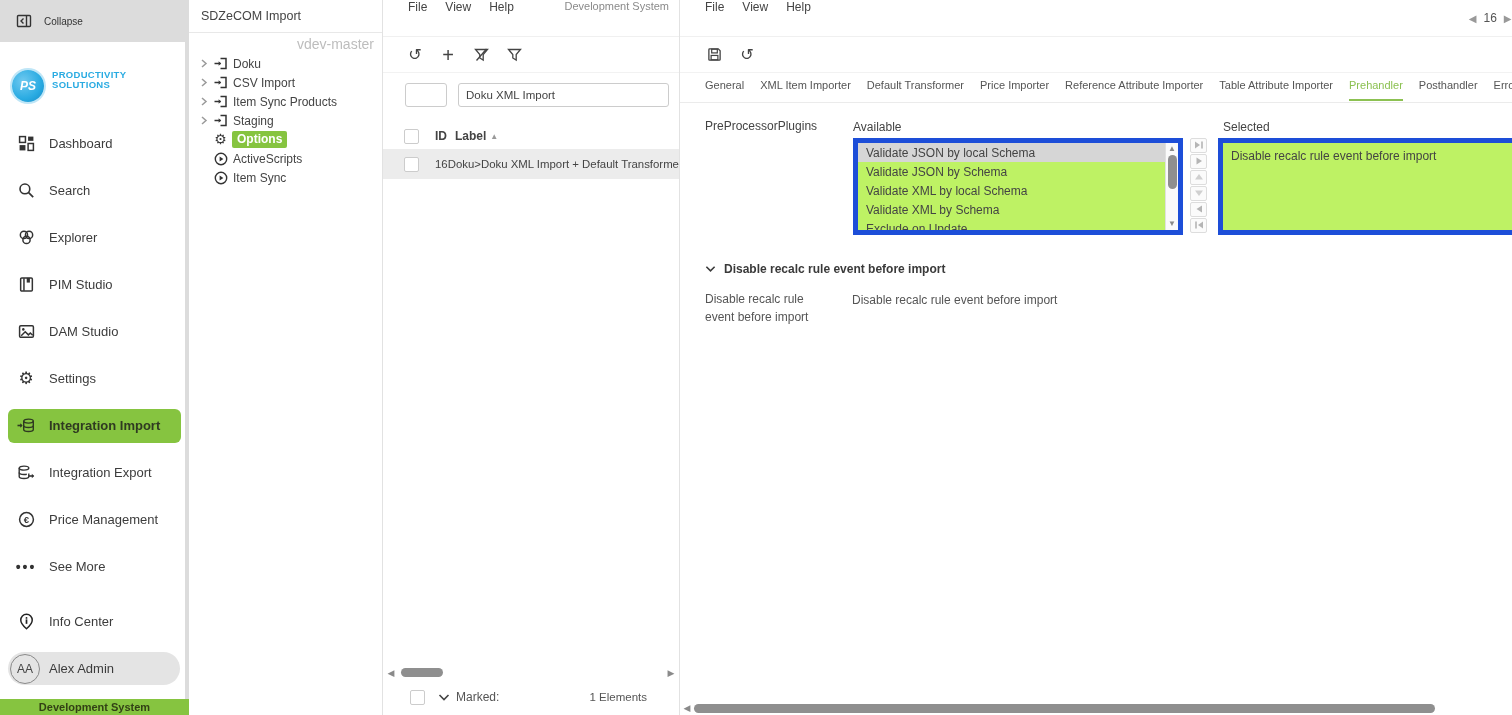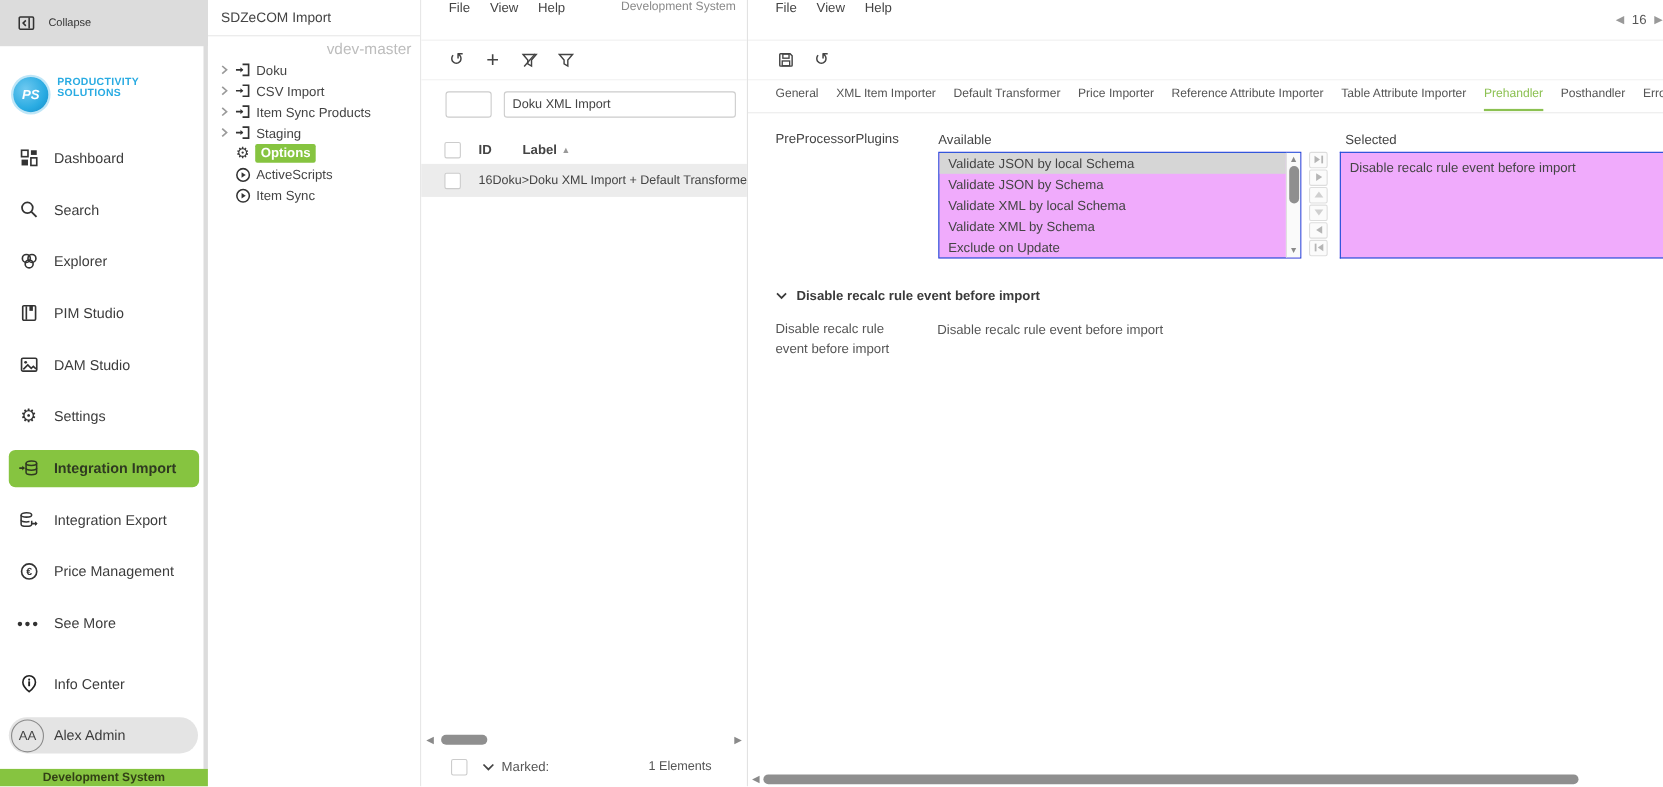--- a/index.html
+++ b/index.html
@@ -58,21 +58,21 @@
   .plus-glyph { font-size:20px; font-weight:300; color:#444; line-height:18px; }
   .filter-row { height:44px; flex:none; display:flex; align-items:center; gap:11px; padding-left:22px; }
   .inp { height:24px; border:1px solid #ccc; border-radius:3px; font-size:11.5px; color:#444;
     padding:0 7px; font-family:inherit; outline:none; }
   .inp-small { width:42px; }
   .inp-large { width:211px; }
   .cb { width:15px; height:15px; border:1px solid #ccc; border-radius:2px; background:#fff; flex:none; cursor:pointer; }
   .table-header { height:26px; margin-top:6px; flex:none; display:flex; align-items:center; gap:0;
     font-size:12px; font-weight:bold; color:#444; }
   .table-header .cb { margin-left:21px; }
-  .col-id { margin-left:16px; width:40px; }
+  .col-id { margin-left:16px; width:20px; }
   .sort-tri { font-size:8px; color:#999; margin-left:4px; }
   .table-row { height:30px; flex:none; display:flex; align-items:center; font-size:11.4px; color:#444;
     background:#ececec; cursor:pointer; white-space:nowrap; overflow:hidden; }
   .table-row .cb { margin-left:21px; }
   .list-spacer { flex:1; }
   .hscroll { height:13px; flex:none; display:flex; align-items:center; padding:0 3px; gap:2px; }
   .hs-arrow { font-size:9px; color:#8a8a8a; width:10px; text-align:center; cursor:pointer; }
   .hs-track { flex:1; position:relative; height:9px; }
   .hs-thumb { position:absolute; top:0; height:9px; background:#8f8f8f; border-radius:5px; cursor:pointer; }
   .list-footer { height:36px; flex:none; display:flex; align-items:center; font-size:12px; color:#555; }
@@ -85,21 +85,21 @@
   .detail-panel { flex:1; display:flex; flex-direction:column; background:#fff; border-right:2px solid #e3e3e3; }
   .pager { display:flex; align-items:center; gap:7px; margin-right:2px; }
   .pager .arr { color:#999; font-size:10px; cursor:pointer; }
   .pager .num { font-size:12px; color:#555; }
   .tabs-row { height:30px; flex:none; display:flex; align-items:flex-start; gap:16px; padding:6px 0 0 25px;
     font-size:11px; color:#555; border-bottom:1px solid #ebebeb; white-space:nowrap; overflow:hidden; }
   .tab { cursor:pointer; padding-bottom:8px; border-bottom:2px solid transparent; }
   .tab.active { color:#8cc152; border-bottom-color:#8cc152; }
   .detail-content { position:relative; flex:1; }
   .lbl { position:absolute; font-size:12px; color:#444; }
-  .listbox { position:absolute; border:1px solid #1d4ed8; background:#f0abfc; display:flex; }
+  .listbox { position:absolute; border:5px solid #1d4ed8; background:#bef264; display:flex; }
   .lb-items { flex:1; overflow:hidden; }
   .lb-item { height:19.2px; display:flex; align-items:center; padding-left:8px; font-size:12px; color:#444; cursor:pointer; }
   .lb-item.selected { background:#d6d6d6; }
   .vscroll { width:13px; flex:none; border-left:1px solid #e0e0e0; display:flex; flex-direction:column; align-items:center; background:#fafafa; }
   .vs-arrow { font-size:8px; color:#8a8a8a; height:12px; line-height:12px; cursor:pointer; }
   .vs-track { flex:1; width:9px; position:relative; }
   .vs-thumb { position:absolute; top:0; left:0; width:9px; height:34px; background:#8f8f8f; border-radius:5px; cursor:pointer; }
   .transfer-col { position:absolute; display:flex; flex-direction:column; gap:1.5px; }
   .xfer-btn { width:17px; height:14.5px; border:1px solid #ddd; border-radius:2px; background:#fbfbfb;
     display:flex; align-items:center; justify-content:center; cursor:pointer; }

